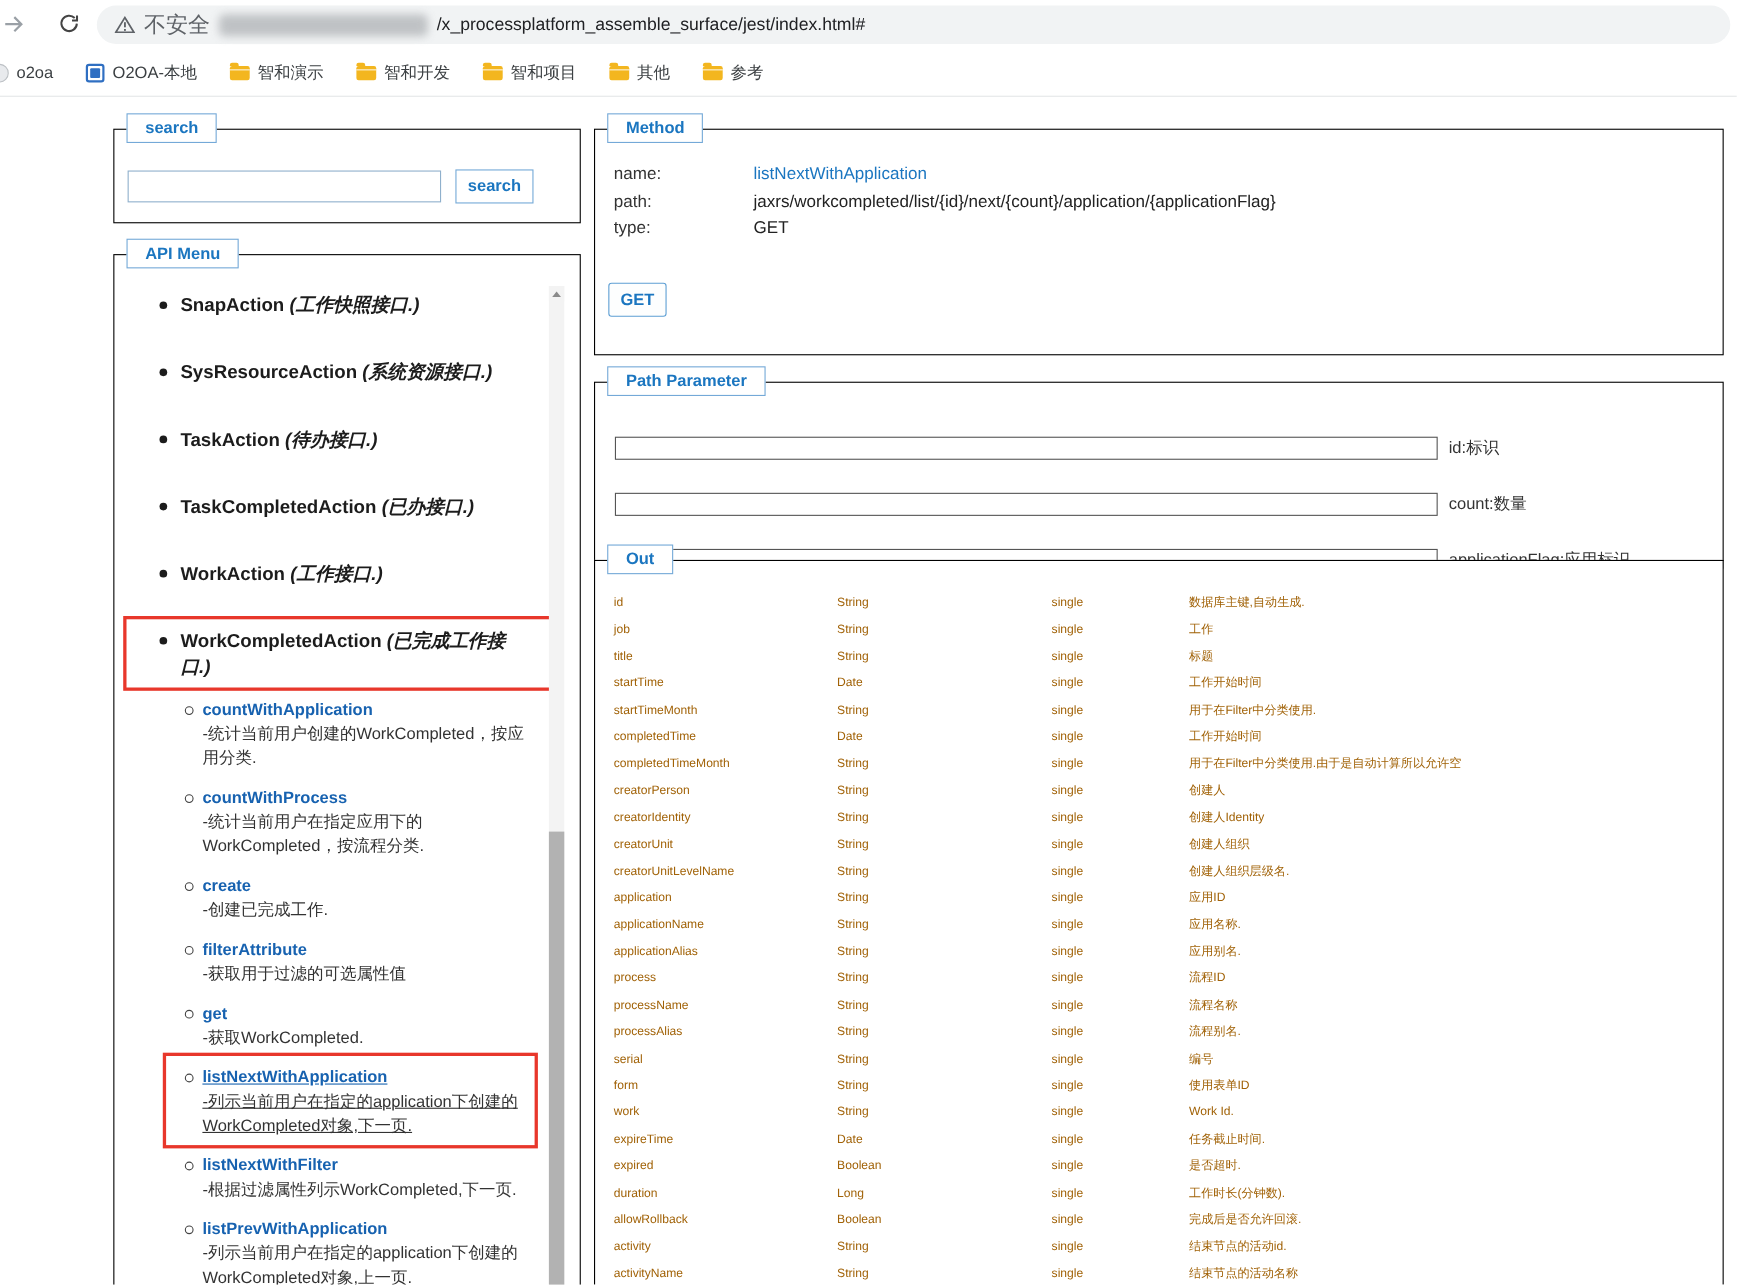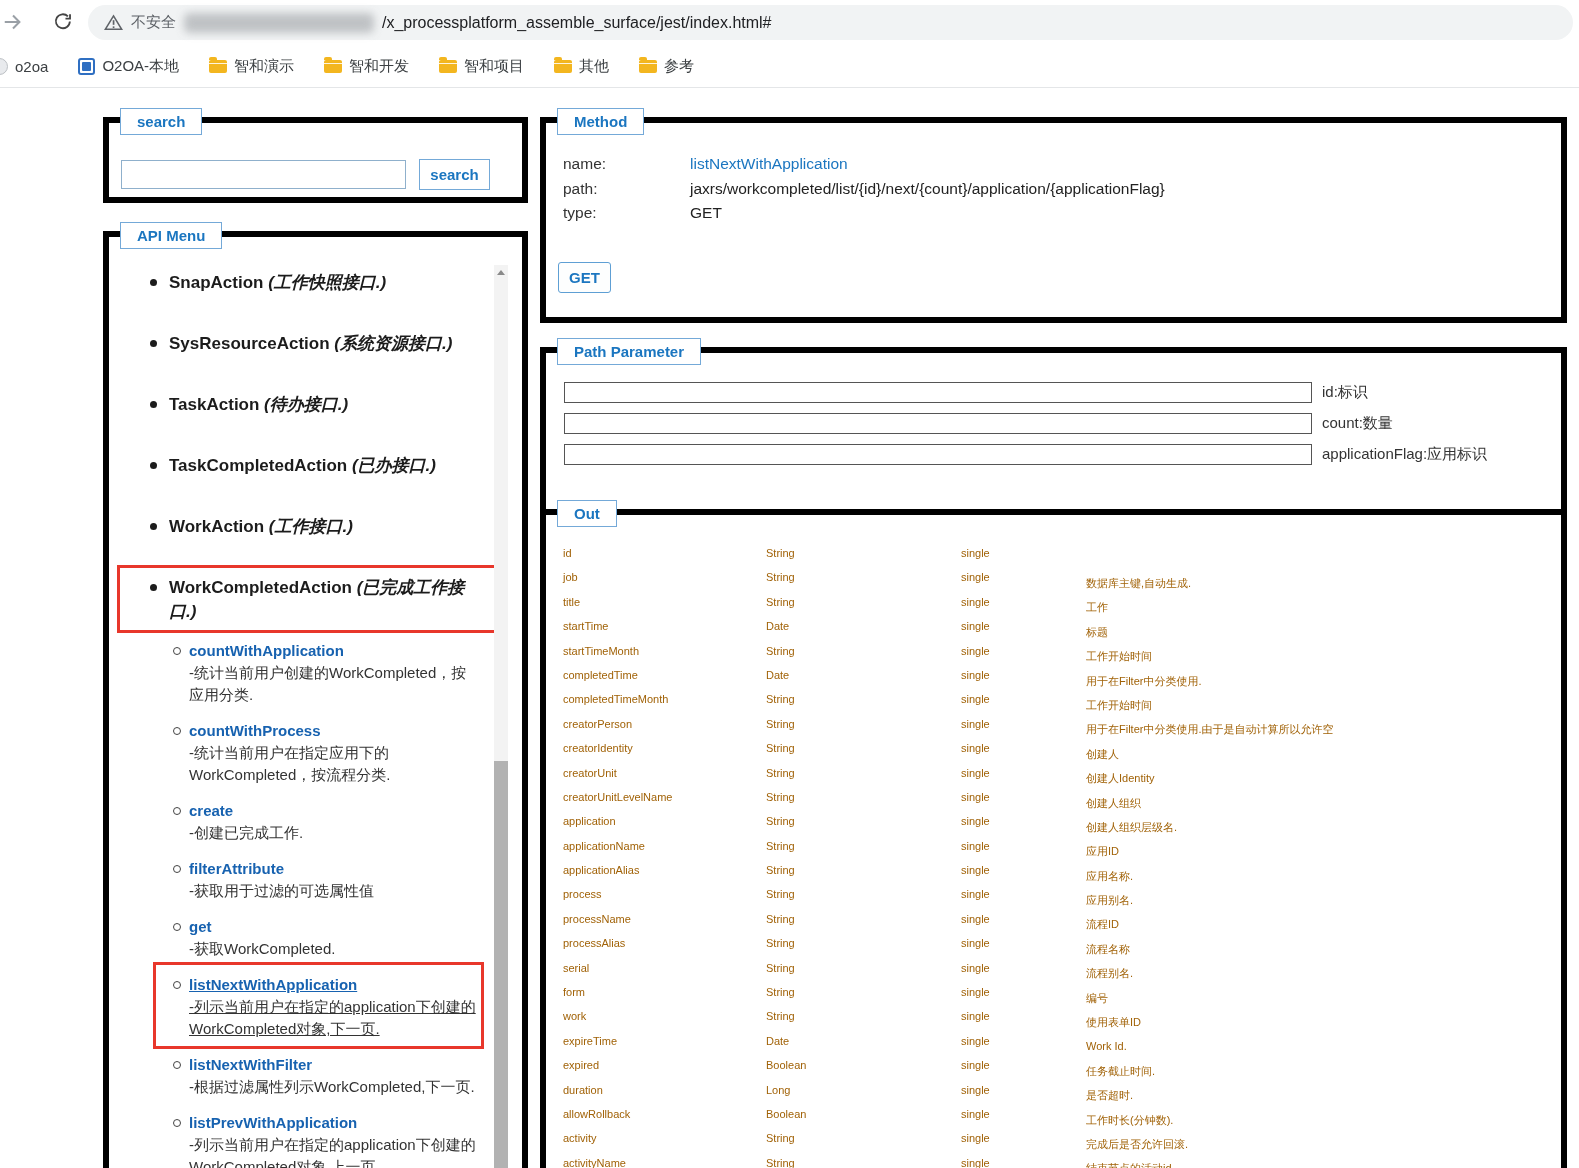--- a/index.html
+++ b/index.html
@@ -4,39 +4,39 @@
 <style>
   * { box-sizing: border-box; margin: 0; padding: 0; }
   body { font-family: "Liberation Sans", sans-serif; background: #fff; }
   #screen { position: relative; width: 1579px; height: 1168px; overflow: hidden; background: #fff; }
 
   
   .chrome { position: absolute; top: 0; left: 0; right: 0; height: 45px; background: #fff; }
   .nav-icon { position: absolute; top: 11px; width: 22px; height: 22px; }
   .url-bar { position: absolute; left: 88px; right: 6px; top: 5px; height: 35px; background: #f1f3f4;
              border-radius: 18px; display: flex; align-items: center; padding: 0 16px; gap: 8px; }
-  .sec-label { color: #5f6368; font-size: 15px; white-space: nowrap; }
+  .sec-label { color: #5f6368; font-size: 20px; white-space: nowrap; }
   .blur-host { width: 190px; height: 20px; background: #b7babd; border-radius: 5px; filter: blur(4px); opacity: .85; }
   .url-text { color: #202124; font-size: 16px; white-space: nowrap; overflow: hidden; }
 
   
   .bookmarks { position: absolute; top: 45px; left: 0; right: 0; height: 43px; background: #fff;
                border-bottom: 1px solid #e4e6e8; display: flex; align-items: center; gap: 30px;
                padding-left: 0; font-size: 15px; color: #3c4043; overflow: hidden; }
   .bm-item { display: flex; align-items: center; gap: 7px; cursor: pointer; white-space: nowrap; }
   .bm-item:first-child { margin-left: -9px; }
   .ic-favicon { width: 17px; height: 17px; border-radius: 50%; background: #e8eaed; border: 1px solid #bcc0c4; flex: 0 0 auto; }
   .ic-o2oa { width: 17px; height: 17px; border-radius: 3px; border: 2px solid #2f6fc2; background: #fff; position: relative; flex: 0 0 auto; }
   .ic-o2oa::after { content: ""; position: absolute; inset: 2px; background: #2f6fc2; border-radius: 1px; }
   .ic-folder { width: 18px; height: 13px; background: #f3b61f; border-radius: 2px; position: relative; flex: 0 0 auto; }
   .ic-folder::before { content: ""; position: absolute; top: -3px; left: 0; width: 8px; height: 3px; background: #f3b61f; border-radius: 2px 2px 0 0; }
   .ic-folder::after { content: ""; position: absolute; top: 3px; left: 0; right: 0; height: 1.5px; background: #fff; opacity: .85; }
 
   
-  .panel { position: absolute; border: 6px solid #000000; background: #fff; }
+  .panel { position: absolute; border: 1px solid #000000; background: #fff; }
   .panel-title { position: absolute; top: -15px; left: 11px; background: #fff; border: 1px solid #74a9d8;
                  color: #1b76c0; font-weight: bold; font-size: 15px; padding: 4px 16px; white-space: nowrap; }
 
   
   .search-input { position: absolute; left: 12px; top: 37px; width: 285px; height: 29px;
                   border: 1px solid #8fb0cc; font-size: 15px; padding: 0 6px; outline: none; }
   .search-btn { position: absolute; left: 310px; top: 36px; width: 71px; height: 31px; background: #fff;
                 border: 1px solid #74a9d8; color: #1b76c0; font-weight: bold; font-size: 15px; cursor: pointer; }
 
   
@@ -71,31 +71,31 @@
   .m-row { display: flex; font-size: 15.5px; line-height: 24.5px; color: #222; }
   .m-label { width: 127px; flex: 0 0 auto; color: #333; }
   .m-value { white-space: nowrap; }
   .m-value.link { color: #1b76c0; cursor: pointer; }
   .get-btn { position: absolute; left: 12px; top: 139px; min-width: 50px; height: 31px; background: #fdfefe;
              border: 1px solid #5e9fd4; border-radius: 3px; color: #1b76c0; font-weight: bold;
              font-size: 15px; cursor: pointer; padding: 0 10px; }
 
   
   .pp-rows { position: absolute; left: 18px; top: 24px; right: 10px; }
-  .pp-row { display: flex; align-items: center; height: 31px; }
+  .pp-row { display: flex; align-items: center; height: 31px; margin-top: 20px; }
   .pp-input { width: 748px; height: 21px; border: 1px solid #555; font-size: 13px; padding: 0 4px; outline: none; background: #fff; }
   .pp-label { margin-left: 10px; font-size: 15px; color: #333; white-space: nowrap; }
 
   
   .out-rows { position: absolute; left: 0; top: 26px; right: 0; }
   .out-row { position: relative; height: 24.4px; line-height: 24.4px; font-size: 11px; color: #a16207; white-space: nowrap; }
   .out-name { position: absolute; left: 17px; }
   .out-type { position: absolute; left: 220px; }
   .out-card { position: absolute; left: 415px; }
-  .out-desc { position: absolute; left: 540px; margin-top: 30px; }
+  .out-desc { position: absolute; left: 540px; }
 </style>
 </head>
 <body>
 
 <div id="screen">
 
   <div class="chrome">
     <span class="nav-icon" style="left:2px">
       <svg viewBox="0 0 24 24" width="22" height="22">
           <path d="M3 12h15M12 5l7 7-7 7" stroke="#9aa0a6" stroke-width="2.2" fill="none"></path>

